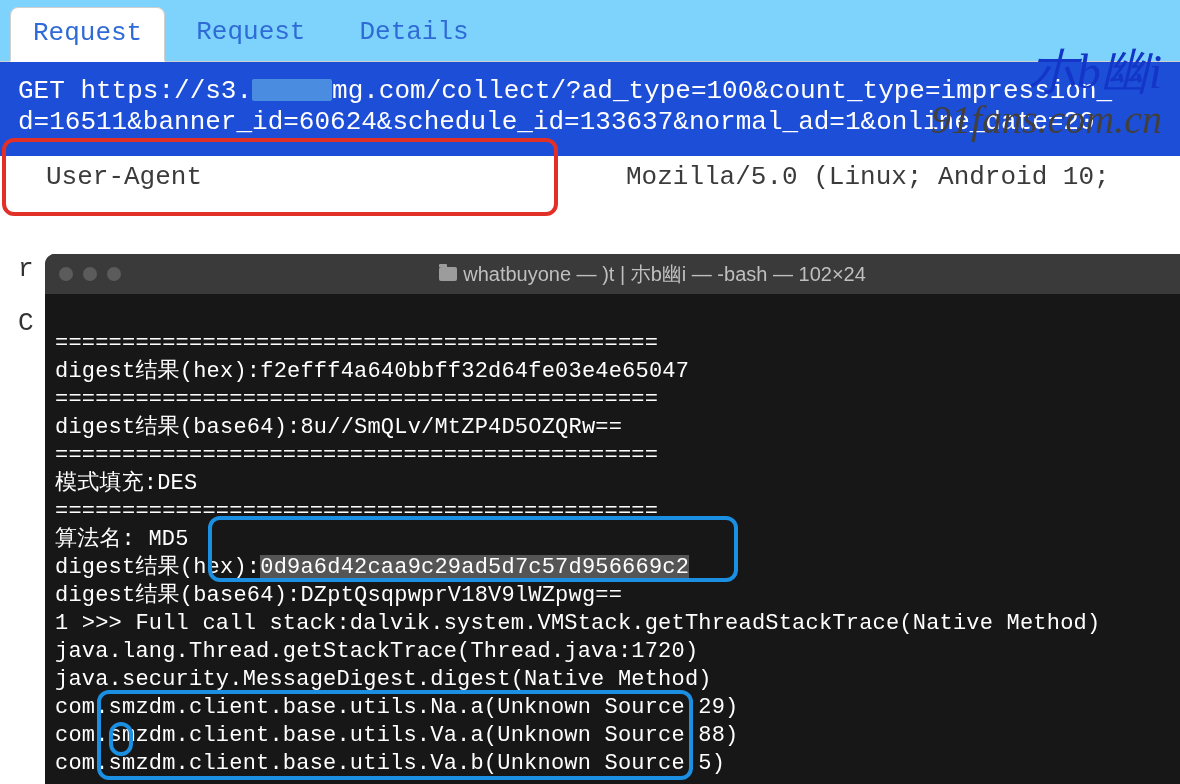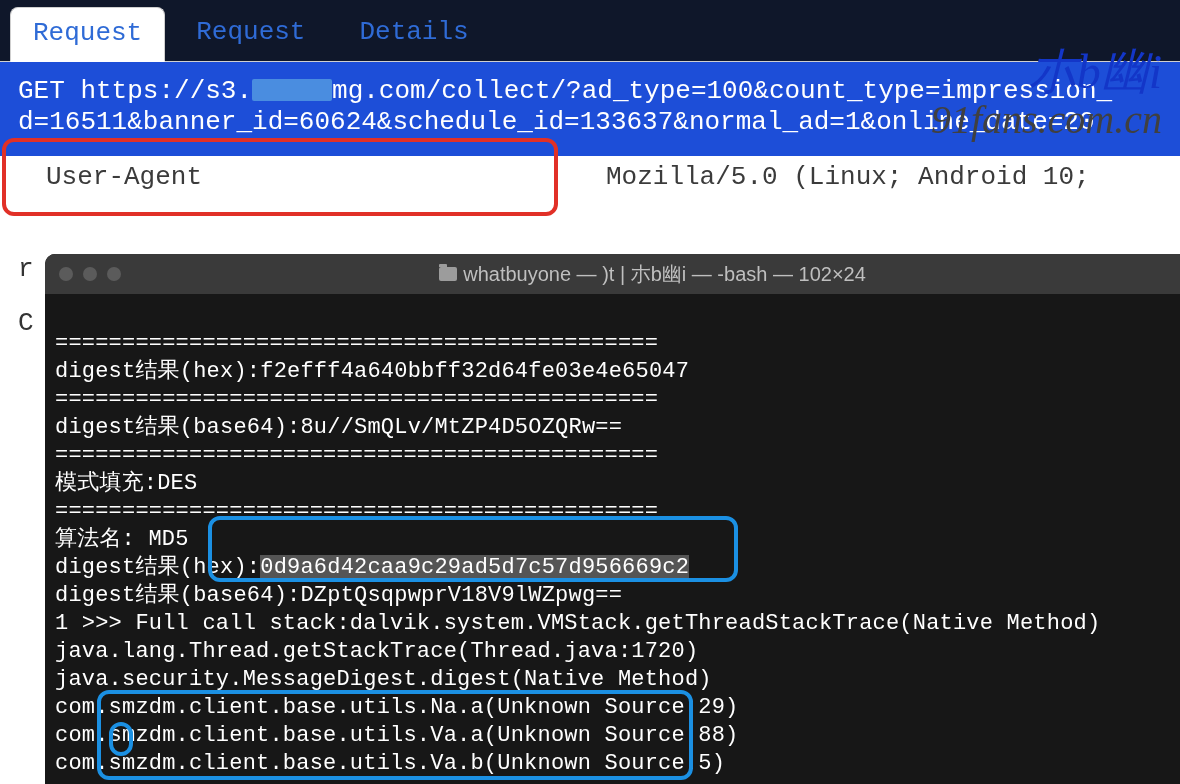--- a/index.html
+++ b/index.html
@@ -12,21 +12,21 @@
     font-family: "Menlo", "Consolas", "Courier New", monospace;
     overflow: hidden;
     position: relative;
   }
 
   
   .tabs {
     display: flex;
     gap: 8px;
     padding: 6px 10px 0 10px;
-    background: #0f172a;
+    background: #7dd3fc;
     border-bottom: 1px solid #d0d0d0;
   }
   .tab {
     padding: 10px 22px 12px;
     font-size: 26px;
     color: #2f6bd6;
     border: 1px solid transparent;
     border-bottom: none;
     border-radius: 8px 8px 0 0;
     cursor: pointer;
@@ -57,21 +57,21 @@
   }
   .request-lines div { white-space: nowrap; }
 
   .header-row {
     display: flex;
     font-size: 26px;
     padding: 6px 18px 0;
     color: #3b3b3b;
   }
   .header-row .hn { width: 560px; margin-left: 28px; }
-  .header-row .hv { flex: 1; white-space: nowrap; overflow: hidden; }
+  .header-row .hv { flex: 1; white-space: nowrap; overflow: hidden; margin-left: 20px; }
 
   .stub {
     padding: 10px 18px;
     font-size: 26px;
     color: #333;
   }
 
   
   .annot {
     position: absolute;

